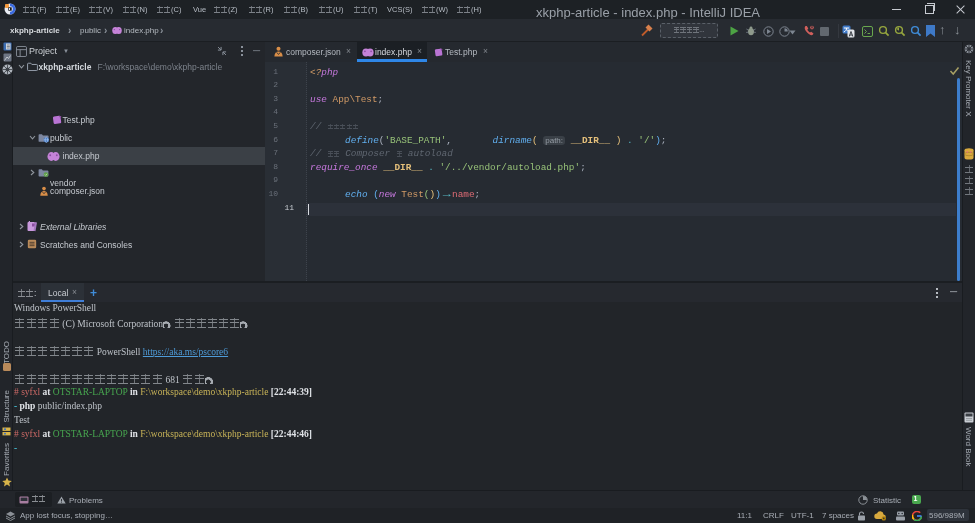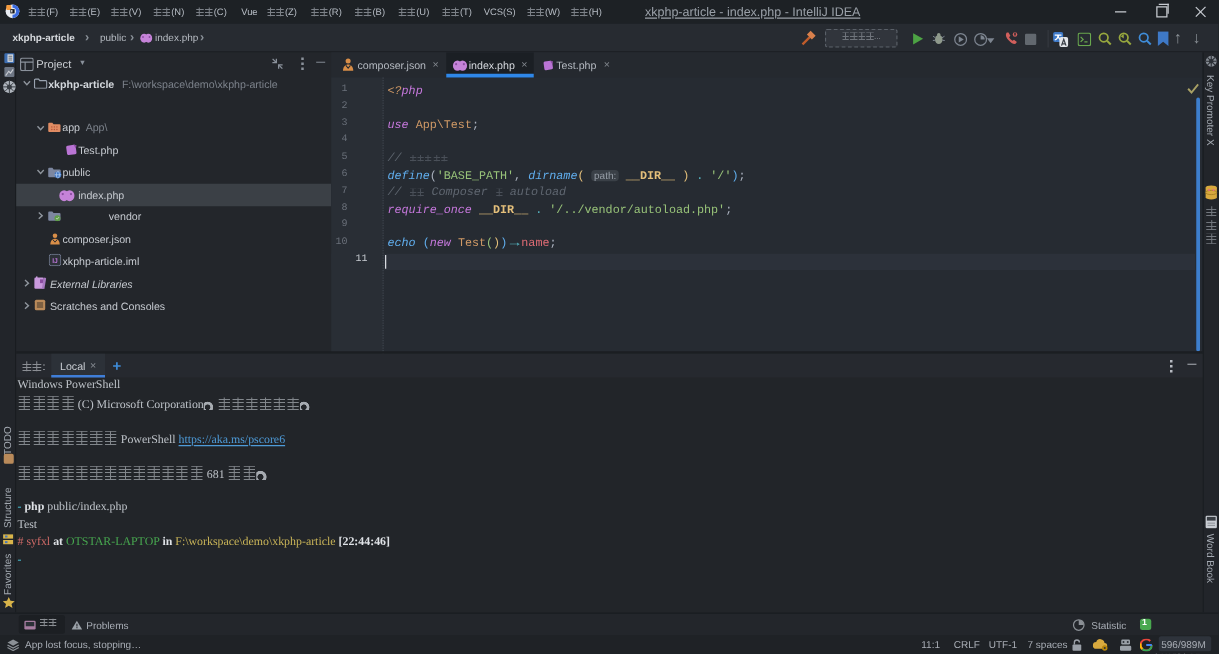--- a/index.html
+++ b/index.html
@@ -2,21 +2,21 @@
 <html><head>
 <meta charset="utf-8">
 <style>
 html,body{margin:0;padding:0;background:#1d2125;}
 #win{position:relative;width:975px;height:523px;overflow:hidden;background:#23262b;
   font-family:"Liberation Sans",sans-serif;-webkit-font-smoothing:antialiased;}
 .abs{position:absolute;}
 
 #titlebar{left:0;top:0;width:975px;height:19px;background:#1d2125;color:#b7bdc5;font-size:7.5px;}
 .menuitem{position:absolute;top:5px;white-space:nowrap;}
-#wtitle{position:absolute;top:5px;left:516px;color:#9aa0a8;font-size:10px;text-decoration:underline;}
+#wtitle{position:absolute;top:5px;left:536px;color:#9aa0a8;font-size:13px;}
 .zh{display:inline-block;width:0.8em;height:0.92em;margin:0 0.1em;vertical-align:-0.08em;
   background:linear-gradient(currentColor,currentColor) 50% 0/0.8px 100% no-repeat,
   repeating-linear-gradient(0deg,currentColor 0 0.8px,transparent 0.8px 2.7px);opacity:0.62;}
 .zhp{display:inline-block;width:1em;height:0.9em;vertical-align:-0.08em;
   background:radial-gradient(circle at 28% 78%,transparent 0 18%,currentColor 22% 38%,transparent 42%);opacity:0.85;}
 
 #toolbar{left:0;top:19px;width:975px;height:23px;background:#272b31;border-bottom:1px solid #1b1e22;box-sizing:border-box;}
 .bc{position:absolute;top:7px;font-size:8px;color:#b6bbc2;white-space:nowrap;}
 .bc b{color:#d7dade;font-weight:bold;}
 .bcsep{color:#8a9199;}
@@ -35,21 +35,21 @@
 .trow{position:absolute;left:0;width:252px;height:18px;font-size:8.5px;color:#c6cad0;white-space:nowrap;}
 .trow .dim{color:#7c828b;}
 
 #edit{left:265px;top:42px;width:697px;height:241px;background:#262b32;}
 #tabbar{position:absolute;left:0;top:0;width:697px;height:20px;background:#25292f;}
 .tab{position:absolute;top:0;height:20px;font-size:8.5px;color:#b4b9c0;}
 #gutter{position:absolute;left:0;top:20px;width:42px;height:221px;background:#292e35;border-right:1px dotted #3d434c;box-sizing:border-box;}
 .ln{position:absolute;left:0;width:13px;text-align:right;font-family:"Liberation Mono",monospace;font-size:8px;color:#6a707a;}
 .cl{position:absolute;left:45px;font-family:"Liberation Mono",monospace;font-size:9.4px;color:#abb2bf;white-space:pre;}
 .kw{color:#c678dd;font-style:italic;}
-.fn{color:#61afef;font-style:italic;}
+.fn{color:#61afef;font-style:italic;margin-left:35px;}
 .str{color:#98c379;}
 .cmt{color:#5f6670;font-style:italic;}
 .num{color:#d19a66;}
 .gold{color:#e5c07b;}
 .cyan{color:#56b6c2;}
 .red{color:#e06c75;}
 .inlay{background:#3a4047;color:#969da6;border-radius:3px;font-family:"Liberation Sans",sans-serif;font-size:8px;padding:0 2px;font-style:normal;}
 
 #term{left:13px;top:283px;width:949px;height:207px;background:#222529;}
 #thead{position:absolute;left:0;top:0;width:949px;height:19px;background:#26292f;font-size:8.5px;color:#c9cdd3;}
@@ -245,36 +245,20 @@
     <div class="trow" style="top:15.5px;">
         <svg class="abs" style="left:4.5px;top:6.5px;" width="7" height="5" viewBox="0 0 7 5">
           <path d="M1 1 L3.5 3.8 L6 1" stroke="#8f959d" fill="none" stroke-width="1.1"></path>
         </svg>
       <svg class="abs" style="left:14px;top:4px;" width="11" height="9" viewBox="0 0 13 11">
           <path d="M0.5 2.5 a1 1 0 0 1 1-1 h3 l1.2 1.5 h5.8 a1 1 0 0 1 1 1 v5.5 a1 1 0 0 1 -1 1 h-10 a1 1 0 0 1 -1-1 Z" fill="none" stroke="#9aa3b0" stroke-width="1.2"></path>
         </svg>
       <span class="abs" style="left:25.5px;top:4px;color:#d3d7dc;font-weight:bold;">xkphp-article</span>
       <span class="abs dim" style="left:84.5px;top:4px;">F:\workspace\demo\xkphp-article</span>
     </div>
-    <div class="trow" style="top:51.1px;">
-        <svg class="abs" style="left:16px;top:6.5px;" width="7" height="5" viewBox="0 0 7 5">
-          <path d="M1 1 L3.5 3.8 L6 1" stroke="#8f959d" fill="none" stroke-width="1.1"></path>
-        </svg>
-      <svg class="abs" style="left:25px;top:4px;" width="11" height="9" viewBox="0 0 13 11">
-          <path d="M0.5 2.5 a1 1 0 0 1 1-1 h3 l1.2 1.5 h5.8 a1 1 0 0 1 1 1 v5.5 a1 1 0 0 1 -1 1 h-10 a1 1 0 0 1 -1-1 Z" fill="#e08c63"></path>
-          <circle cx="4" cy="5.5" r="0.7" fill="#b4543a"></circle>
-          <circle cx="6.5" cy="5.5" r="0.7" fill="#b4543a"></circle>
-          <circle cx="9" cy="5.5" r="0.7" fill="#b4543a"></circle>
-          <circle cx="4" y="8" cy="8" r="0.7" fill="#b4543a"></circle>
-          <circle cx="6.5" cy="8" r="0.7" fill="#b4543a"></circle>
-          <circle cx="9" cy="8" r="0.7" fill="#b4543a"></circle>
-        </svg>
-      <span class="abs" style="left:36.8px;top:4px;">app</span>
-      <span class="abs dim" style="left:55.5px;top:4px;">App\</span>
-    </div>
     <div class="trow" style="top:68.9px;">
       <svg class="abs" style="left:38.5px;top:3.5px;" width="11" height="11" viewBox="0 0 13 13">
           <rect x="1.5" y="2.5" width="9" height="9" rx="1.5" transform="rotate(-8 6 7)" fill="#b974d4"></rect>
           <path d="M8 2 l3 0.6 -0.8 3 Z" fill="#8a4da0"></path>
         </svg>
       <span class="abs" style="left:49.5px;top:4px;">Test.php</span>
     </div>
     <div class="trow" style="top:86.7px;">
         <svg class="abs" style="left:16px;top:6.5px;" width="7" height="5" viewBox="0 0 7 5">
           <path d="M1 1 L3.5 3.8 L6 1" stroke="#8f959d" fill="none" stroke-width="1.1"></path>
@@ -298,36 +282,29 @@
     </div>
     <div class="trow" style="top:122.3px;">
         <svg class="abs" style="left:17px;top:5px;" width="5" height="7" viewBox="0 0 5 7">
           <path d="M1 1 L3.8 3.5 L1 6" stroke="#8f959d" fill="none" stroke-width="1.1"></path>
         </svg>
       <svg class="abs" style="left:25px;top:4px;" width="11" height="9" viewBox="0 0 13 11">
           <path d="M0.5 2.5 a1 1 0 0 1 1-1 h3 l1.2 1.5 h5.8 a1 1 0 0 1 1 1 v5.5 a1 1 0 0 1 -1 1 h-10 a1 1 0 0 1 -1-1 Z" fill="#7d87a0"></path>
           <circle cx="9.5" cy="8" r="2.9" fill="#5f9e4a"></circle>
           <path d="M8.2 8 l1 1 1.8-2" stroke="#d7e8cf" stroke-width="0.8" fill="none"></path>
         </svg>
-      <span class="abs" style="left:37px;top:4px;margin-left:37px;">vendor</span>
+      <span class="abs" style="left:37px;top:14px;">vendor</span>
     </div>
     <div class="trow" style="top:140.1px;">
       <svg class="abs" style="left:26px;top:3.5px;" width="10" height="11" viewBox="0 0 12 13">
           <circle cx="6" cy="3" r="2.2" fill="#d98e48"></circle>
           <path d="M1.5 11.5 c0-3.5 2-5.5 4.5-5.5 s4.5 2 4.5 5.5 Z" fill="#d98e48"></path>
           <path d="M4 6.8 l2 2.4 2-2.4" fill="none" stroke="#23262b" stroke-width="0.9"></path>
         </svg>
       <span class="abs" style="left:37px;top:4px;">composer.json</span>
-    </div>
-    <div class="trow" style="top:157.9px;">
-      <svg class="abs" style="left:26px;top:3.5px;" width="10" height="10" viewBox="0 0 12 12">
-          <rect x="0.5" y="0.5" width="11" height="11" rx="2" fill="#2d3138" stroke="#7d87a0" stroke-width="0.8"></rect>
-          <text x="6" y="8.6" font-size="6.5" fill="#b974d4" text-anchor="middle" font-family="Liberation Sans" font-weight="bold">IJ</text>
-        </svg>
-      <span class="abs" style="left:37px;top:4px;">xkphp-article.iml</span>
     </div>
     <div class="trow" style="top:175.7px;">
         <svg class="abs" style="left:5.5px;top:5px;" width="5" height="7" viewBox="0 0 5 7">
           <path d="M1 1 L3.8 3.5 L1 6" stroke="#8f959d" fill="none" stroke-width="1.1"></path>
         </svg>
       <svg class="abs" style="left:14px;top:3.5px;" width="10" height="11" viewBox="0 0 10 11">
           <rect x="0.5" y="1" width="7.5" height="9" rx="1" fill="#c999dd"></rect>
           <rect x="1.8" y="0" width="1.2" height="2.2" fill="#c999dd"></rect>
           <rect x="5" y="2.5" width="3" height="3" fill="#8a4da0"></rect>
           <path d="M8 1 l2 0.4 -1.5 8.8 -2-0.4 Z" fill="#a678c0"></path>
@@ -443,20 +420,21 @@
       <span class="abs" style="left:35px;top:5px;">Local</span>
       <span class="abs" style="left:59px;top:4px;color:#878c93;">×</span>
       <span class="abs" style="left:77px;top:3px;color:#3f8cd8;font-size:12px;font-weight:bold;">+</span>
       <div class="abs" style="left:923px;top:5px;width:2px;height:2px;background:#b6bac1;box-shadow:0 4px 0 #b6bac1,0 8px 0 #b6bac1;"></div>
       <span class="abs" style="left:937px;top:3px;color:#b6bac1;font-size:10px;">─</span>
     </div>
     <div class="tline" style="top:20.2px;">Windows PowerShell</div>
     <div class="tline" style="top:34.2px;"><span style="font-size:11.5px;"><span class="zh"></span><span class="zh"></span><span class="zh"></span><span class="zh"></span></span> (C) Microsoft Corporation<span style="font-size:11px;"><span class="zhp"></span><span class="zh"></span><span class="zh"></span><span class="zh"></span><span class="zh"></span><span class="zh"></span><span class="zh"></span><span class="zhp"></span></span></div>
     <div class="tline" style="top:62.2px;"><span style="font-size:11.5px;"><span class="zh"></span><span class="zh"></span><span class="zh"></span><span class="zh"></span><span class="zh"></span><span class="zh"></span><span class="zh"></span></span> PowerShell <span class="turl">https://aka.ms/pscore6</span></div>
     <div class="tline" style="top:90.2px;"><span style="font-size:11.5px;"><span class="zh"></span><span class="zh"></span><span class="zh"></span><span class="zh"></span><span class="zh"></span><span class="zh"></span><span class="zh"></span><span class="zh"></span><span class="zh"></span><span class="zh"></span><span class="zh"></span><span class="zh"></span><span class="zh"></span></span> 681 <span style="font-size:11.5px;"><span class="zh"></span><span class="zh"></span><span class="zhp"></span></span></div>
+    <div class="tline" style="top:104.2px;"><span class="tred"># syfxl</span> <span class="tb">at</span> <span class="tgreen">OTSTAR-LAPTOP</span> <span class="tb">in</span> <span class="tyellow">F:\workspace\demo\xkphp-article</span> <span class="tb">[22:44:39]</span></div>
     <div class="tline" style="top:118.2px;"><span class="tcyan">-</span> <span class="tb">php</span> public/index.php</div>
     <div class="tline" style="top:132.2px;">Test</div>
     <div class="tline" style="top:146.2px;"><span class="tred"># syfxl</span> <span class="tb">at</span> <span class="tgreen">OTSTAR-LAPTOP</span> <span class="tb">in</span> <span class="tyellow">F:\workspace\demo\xkphp-article</span> <span class="tb">[22:44:46]</span></div>
     <div class="tline" style="top:160.2px;"><span class="tcyan">-</span></div>
   </div>
   <div id="botbar" class="abs">
     <div class="abs" style="left:15px;top:1px;width:37px;height:15px;background:#1c1f23;border-radius:2px;"></div>
     <svg class="abs" style="left:19px;top:5px;" width="10" height="8" viewBox="0 0 10 8">
         <rect x="0.5" y="0.5" width="9" height="7" rx="1" fill="#a77da0"></rect>
         <rect x="1.6" y="1.6" width="6.8" height="3.4" fill="#2d3138"></rect>

